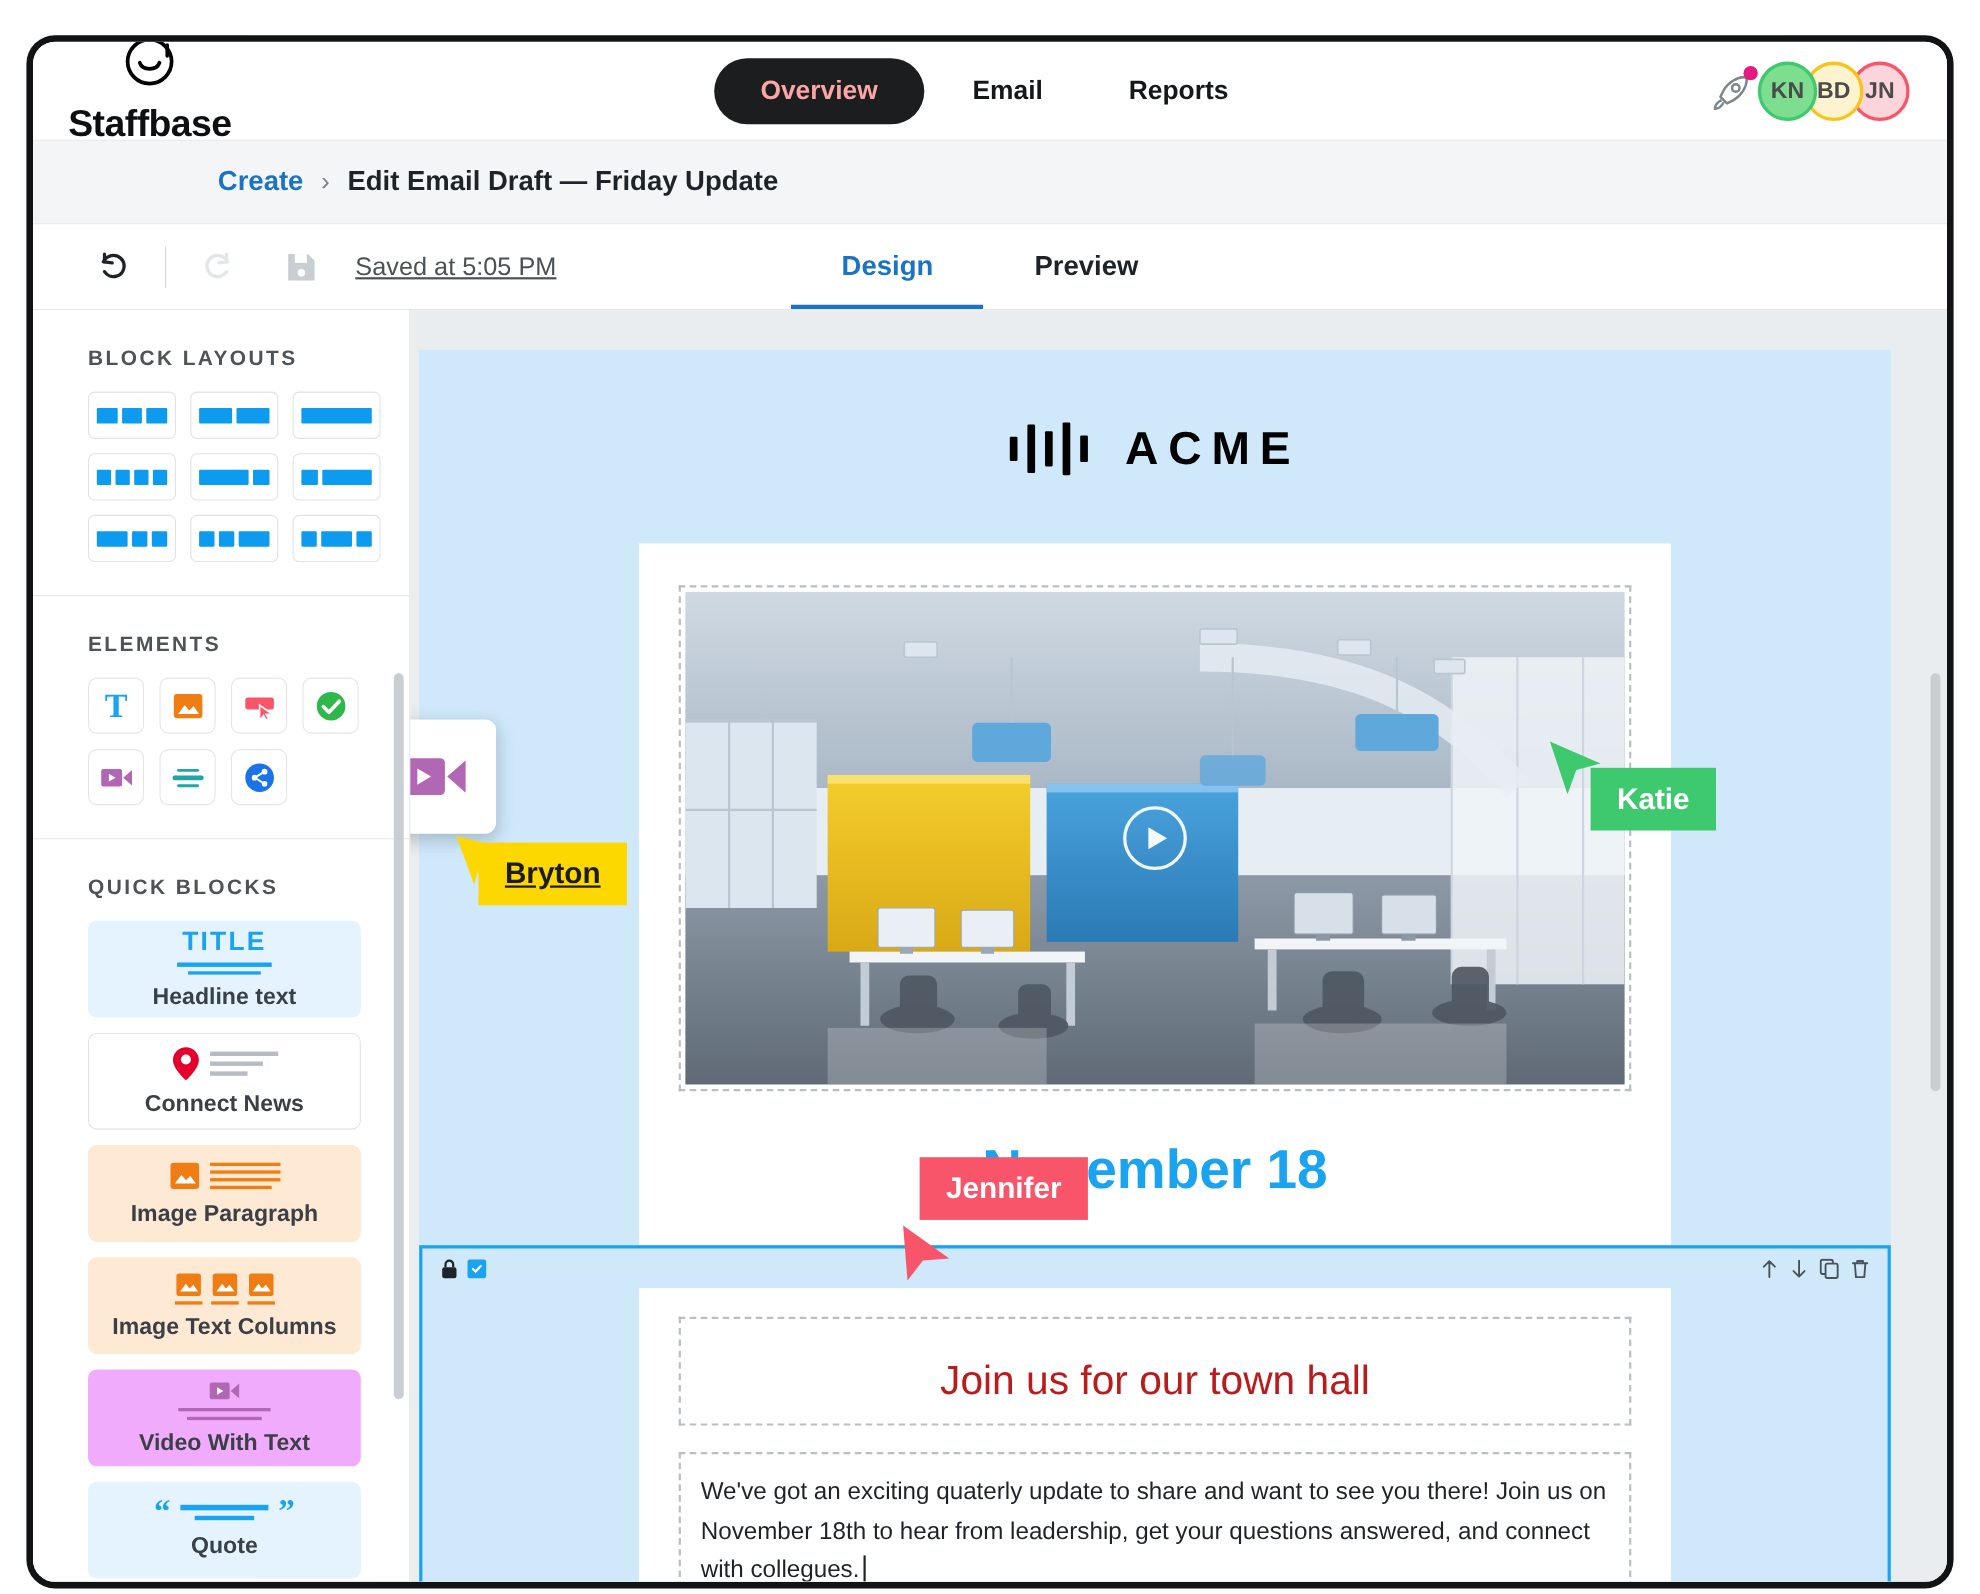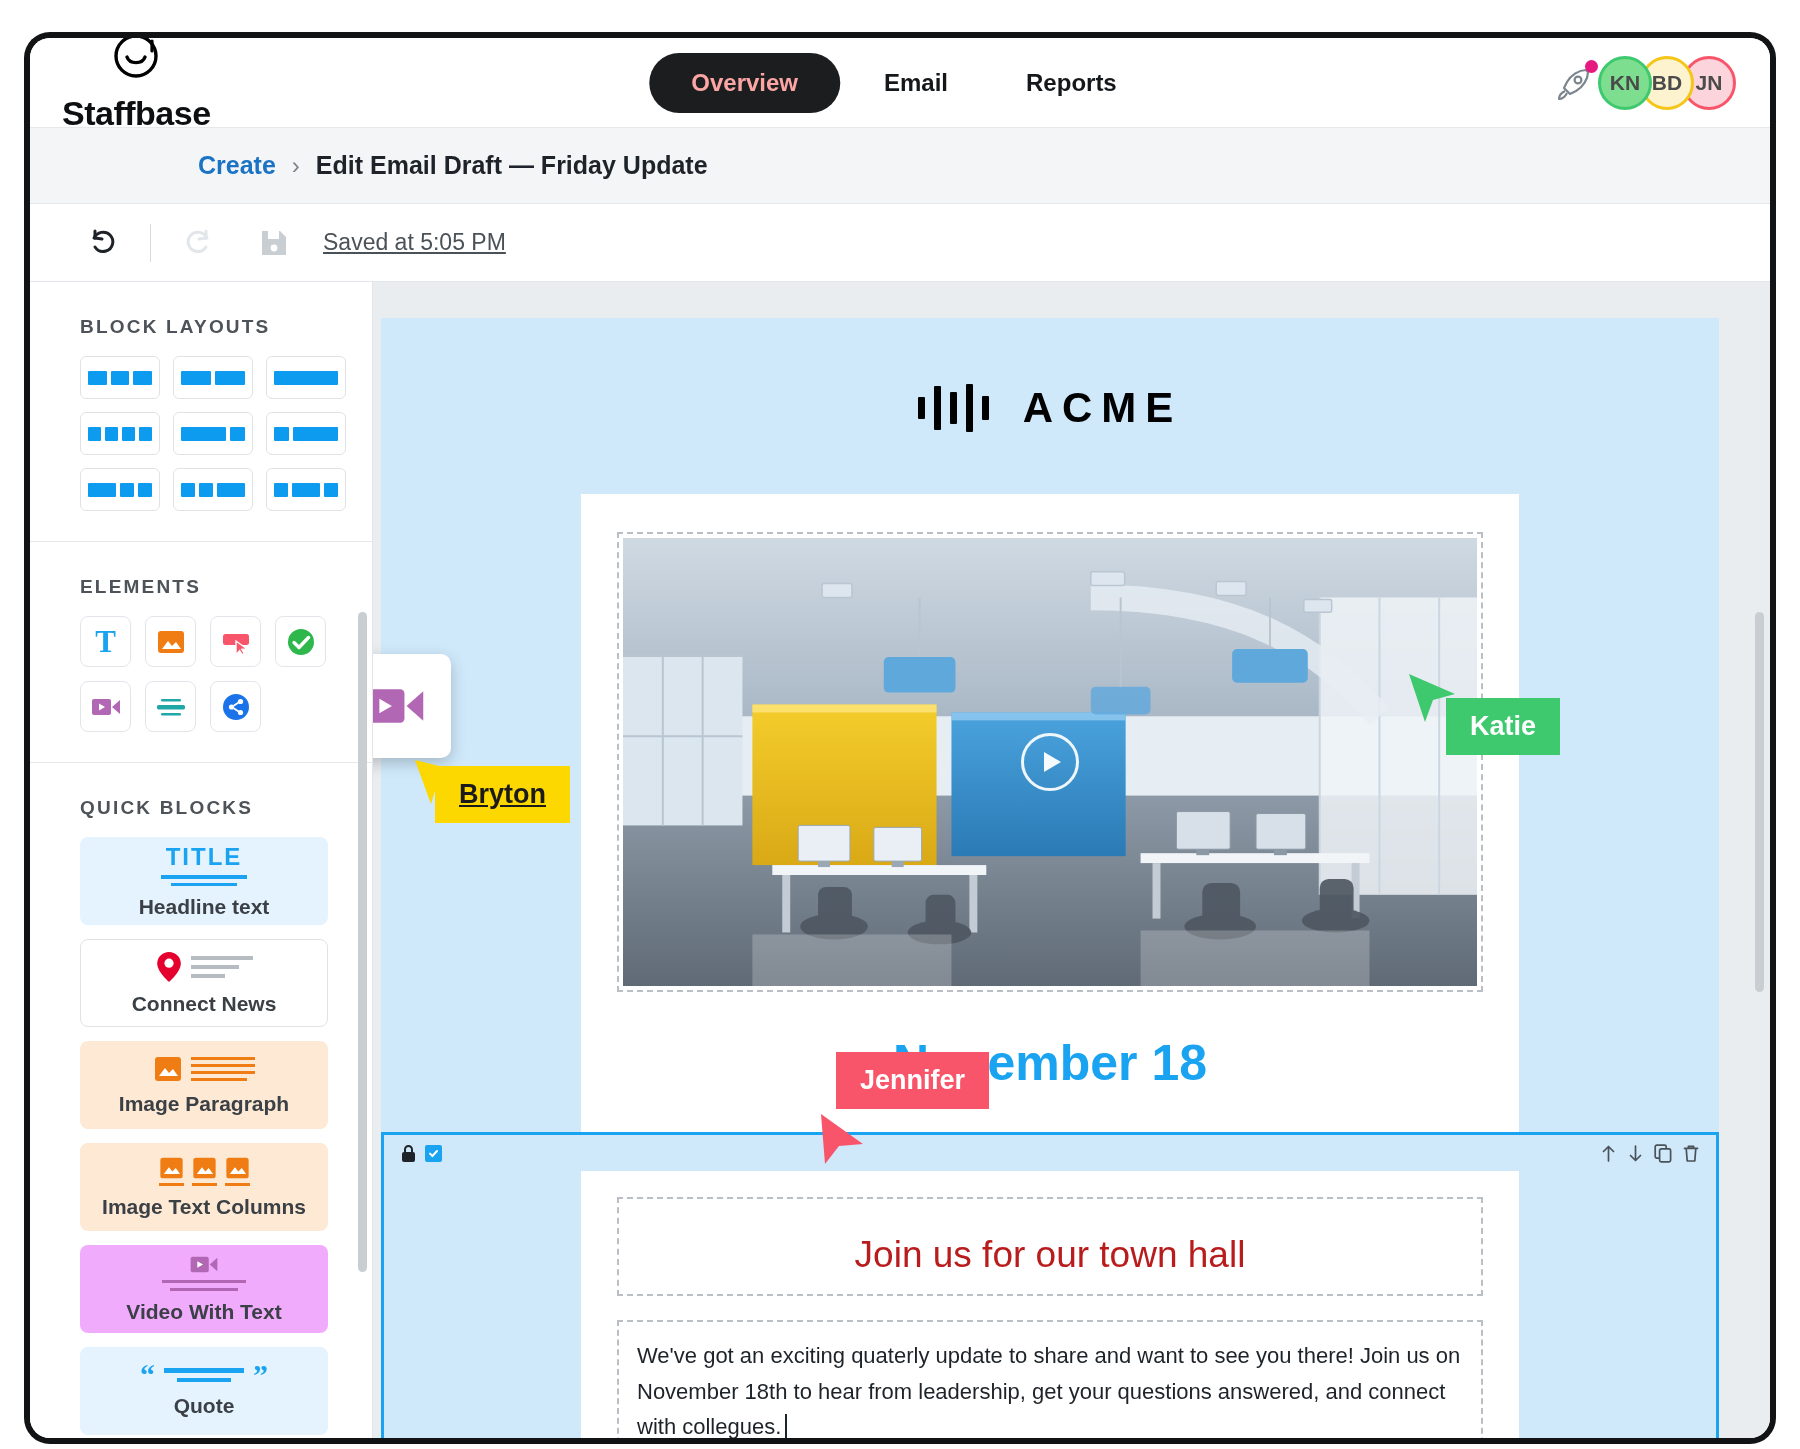--- a/index.html
+++ b/index.html
@@ -411,20 +411,22 @@
           <div class="tb-icon" style="margin-left:30px">
             <svg width="30" height="30" viewBox="0 0 30 30">
               <path d="M3 3 H21 L27 9 V27 H3 Z" fill="#c9ced2"></path>
               <rect x="9" y="3" width="11" height="8" fill="#ffffff"></rect>
               <circle cx="15" cy="20" r="3.4" fill="#ffffff"></circle>
             </svg>
           </div>
           <span class="tb-saved">Saved at 5:05 PM</span>
         </div>
         <div class="tb-tabs">
+          <div class="tb-tab active">Design</div>
+          <div class="tb-tab">Preview</div>
         </div>
       </div>
 
       <div class="body-split">
 
         <div class="sidebar">
           <div class="side-section-title">BLOCK LAYOUTS</div>
 
           <div class="layout-grid">
             <div class="layout-cell">

